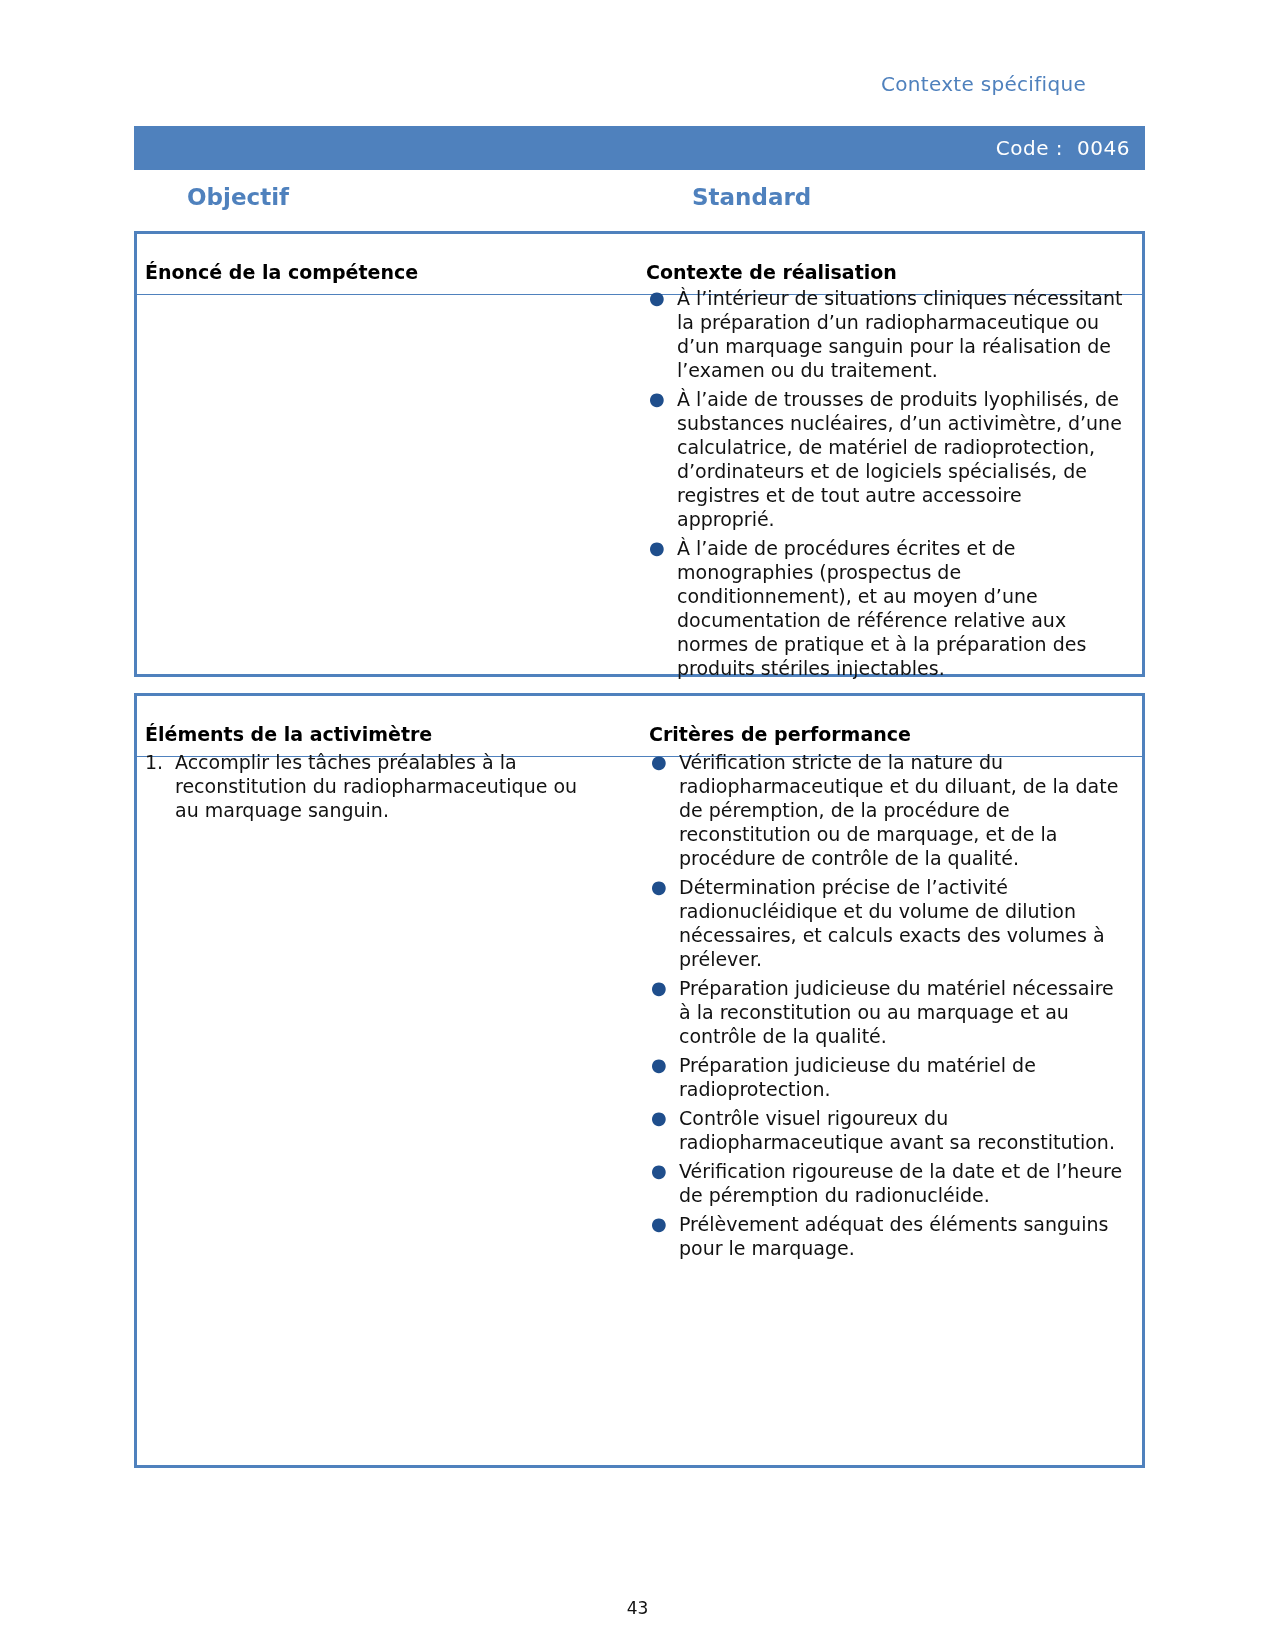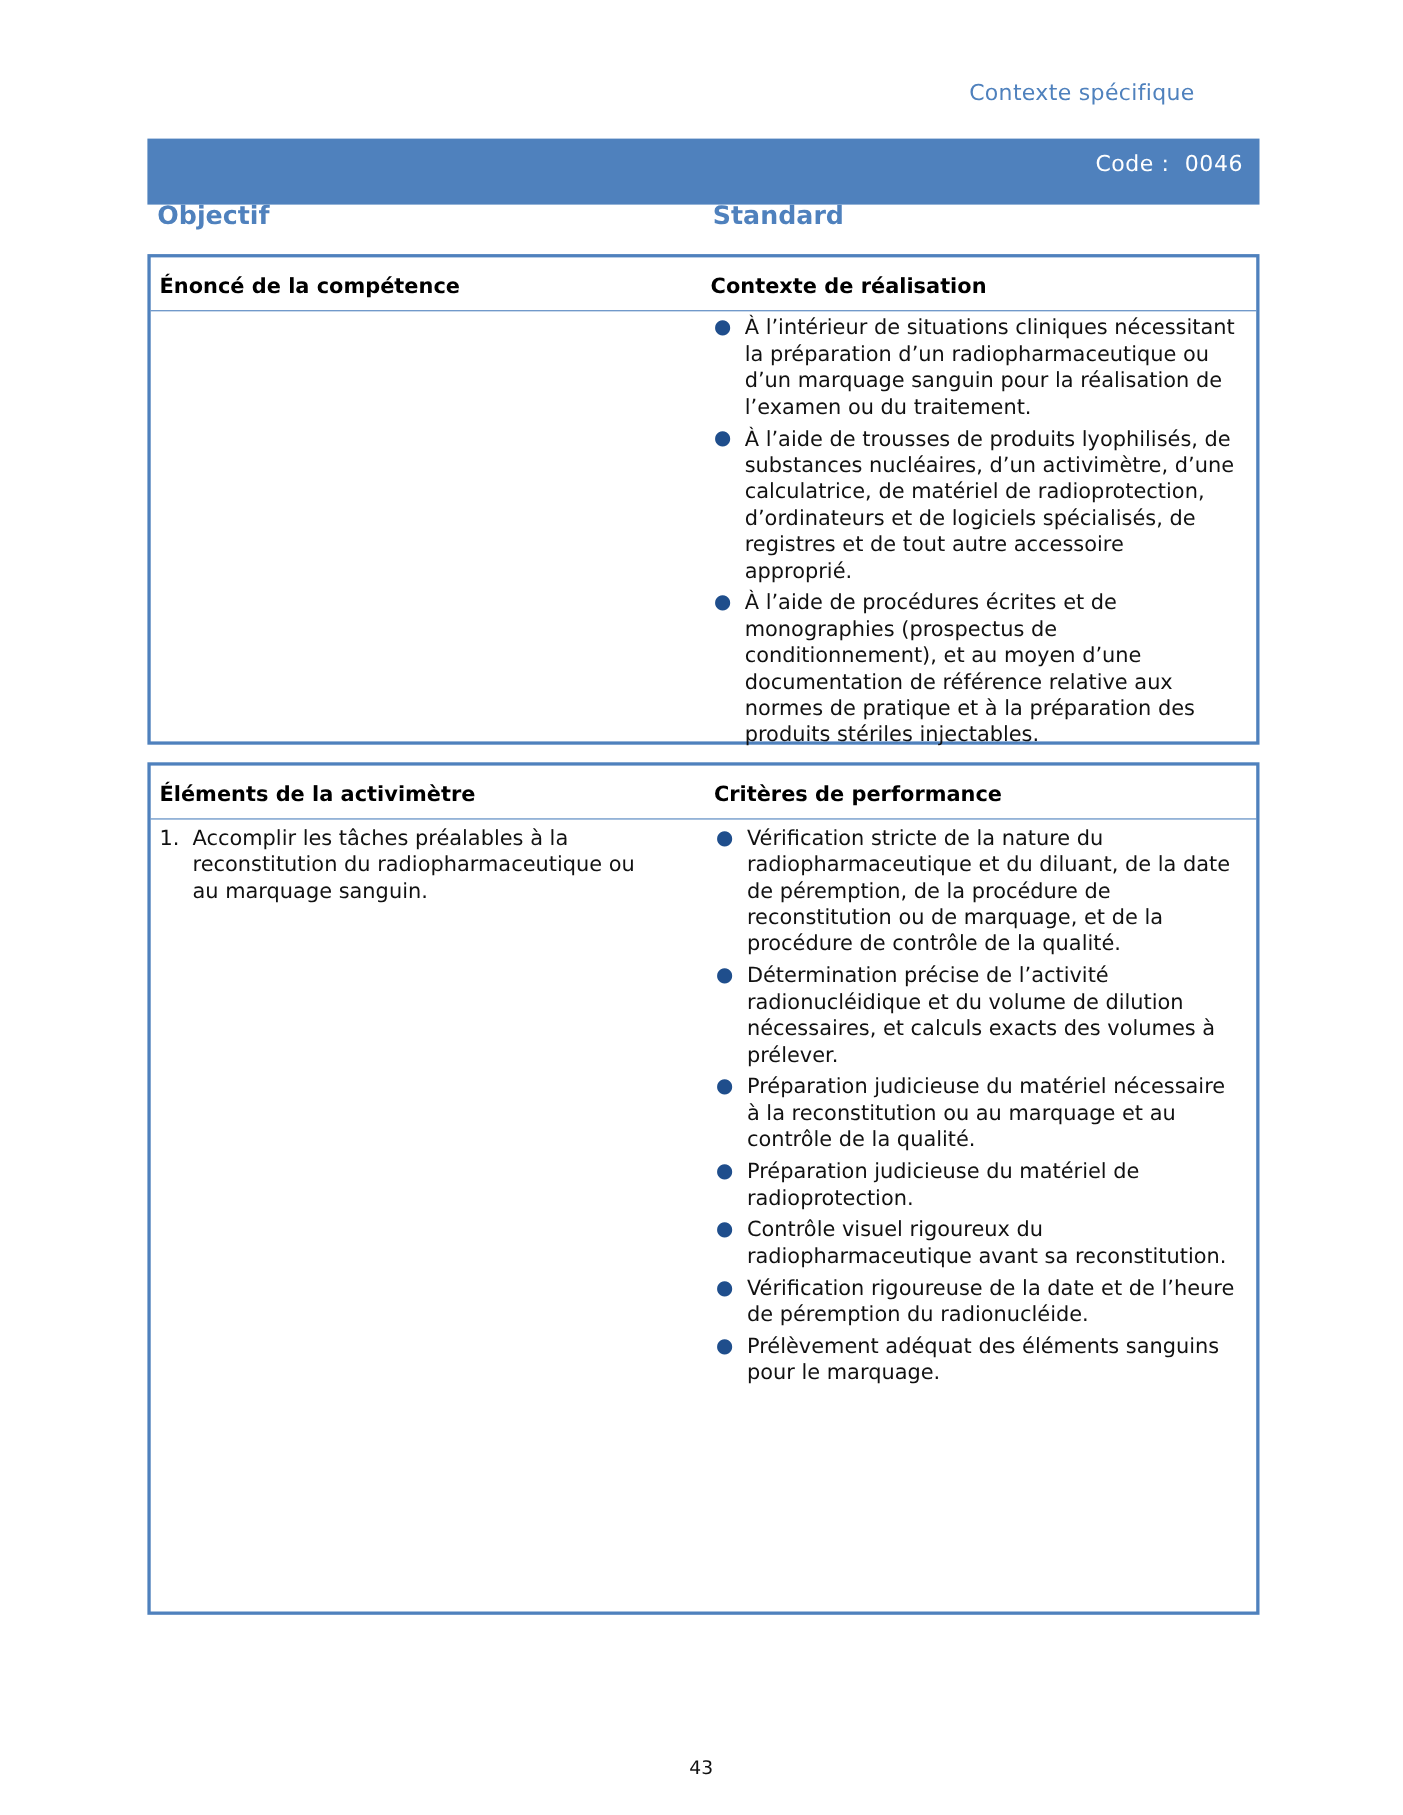--- a/index.html
+++ b/index.html
@@ -1,29 +1,29 @@
 <!DOCTYPE html>
 <html><head>
 <meta charset="utf-8">
 <style>
   html, body { margin: 0; padding: 0; background: #ffffff; }
   body { width: 1275px; height: 1650px; position: relative; overflow: hidden;
          font-family: "DejaVu Sans", sans-serif; color: #111; }
   .page-header { position: absolute; top: 72px; right: 189px; font-size: 20px; color: #4f81bd; letter-spacing: 0.3px; }
-  .code-bar { position: absolute; left: 134px; top: 126px; width: 1011px; height: 60px; background: #4f81bd;
+  .code-bar { position: absolute; left: 134px; top: 126px; width: 1011px; height: 44px; background: #4f81bd;
               color: #ffffff; font-size: 20px; box-sizing: border-box; }
   .code-bar .code-inner { position: absolute; right: 15px; top: 10px; letter-spacing: 0.5px; }
   .code-bar .code-value { margin-left: 14px; }
-  .section-title { position: absolute; top: 184px; font-size: 23px; font-weight: bold; color: #4f81bd; }
+  .section-title { position: absolute; top: 184px; font-size: 23px; font-weight: bold; color: #4f81bd; margin-left: 44px; }
   .st-left { left: 143px; }
   .st-right { left: 648px; }
   .box { position: absolute; left: 134px; width: 1011px; border: 3px solid #4f81bd; box-sizing: border-box; }
   .box1 { top: 231px; height: 446px; }
   .box2 { top: 693px; height: 775px; }
-  .box .hdr { position: absolute; left: 0; right: 0; top: 4px; height: 44px; border-bottom: 1.5px solid #4f81bd; padding-left: 40px; }
+  .box .hdr { position: absolute; left: 0; right: 0; top: 16px; height: 44px; border-bottom: 1.5px solid #4f81bd; padding-left: 40px; }
   .box .hdr span { position: absolute; top: 11px; font-size: 19px; font-weight: bold; color: #000; }
   .col-l { left: 8px; }
   .col-r1 { left: 509px; }
   .col-r2 { left: 512px; }
   .body-text { font-size: 19px; line-height: 24px; color: #111; }
   .left-body { position: absolute; left: 8px; top: 54px; width: 460px; }
   .right-list { position: absolute; top: 52px; margin: 0; padding: 0; list-style: none; width: 478px; }
   .right-list li { position: relative; padding-left: 30px; margin-bottom: 5px; }
   .bullet { position: absolute; left: 2px; top: 0; color: #1f4e8c; font-size: 18px; }
   .box1 .right-list { left: 510px; }

